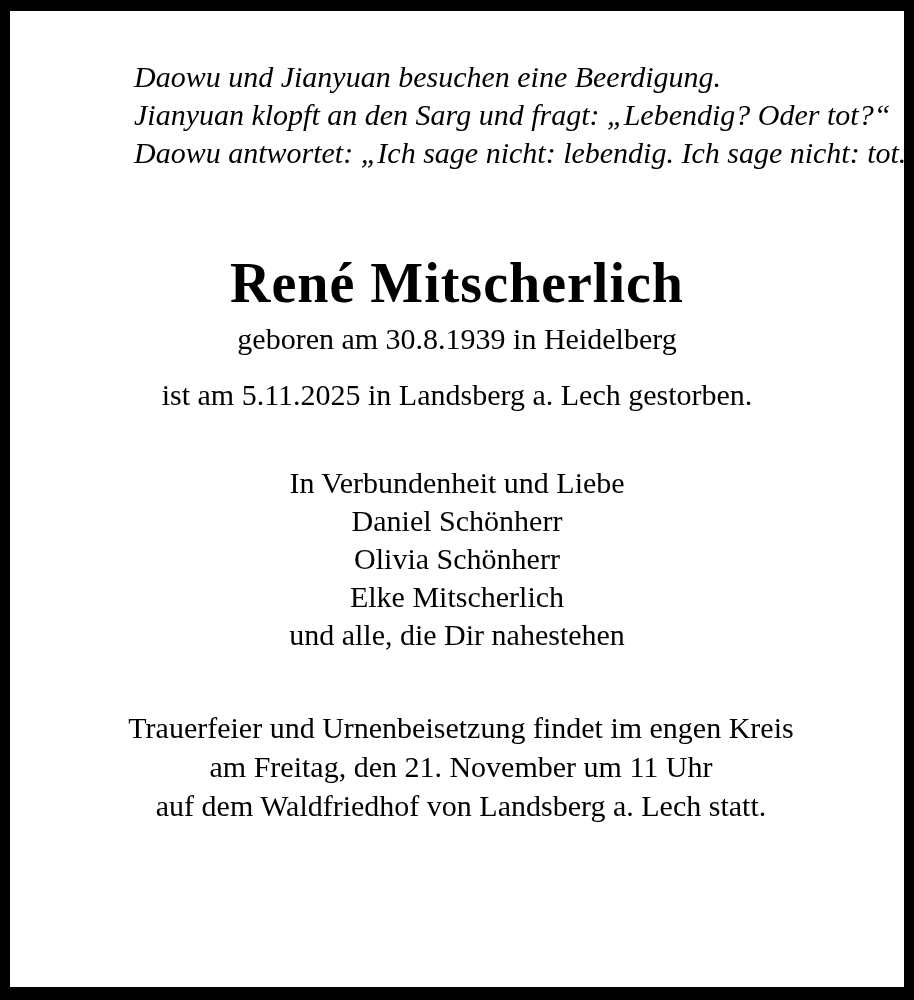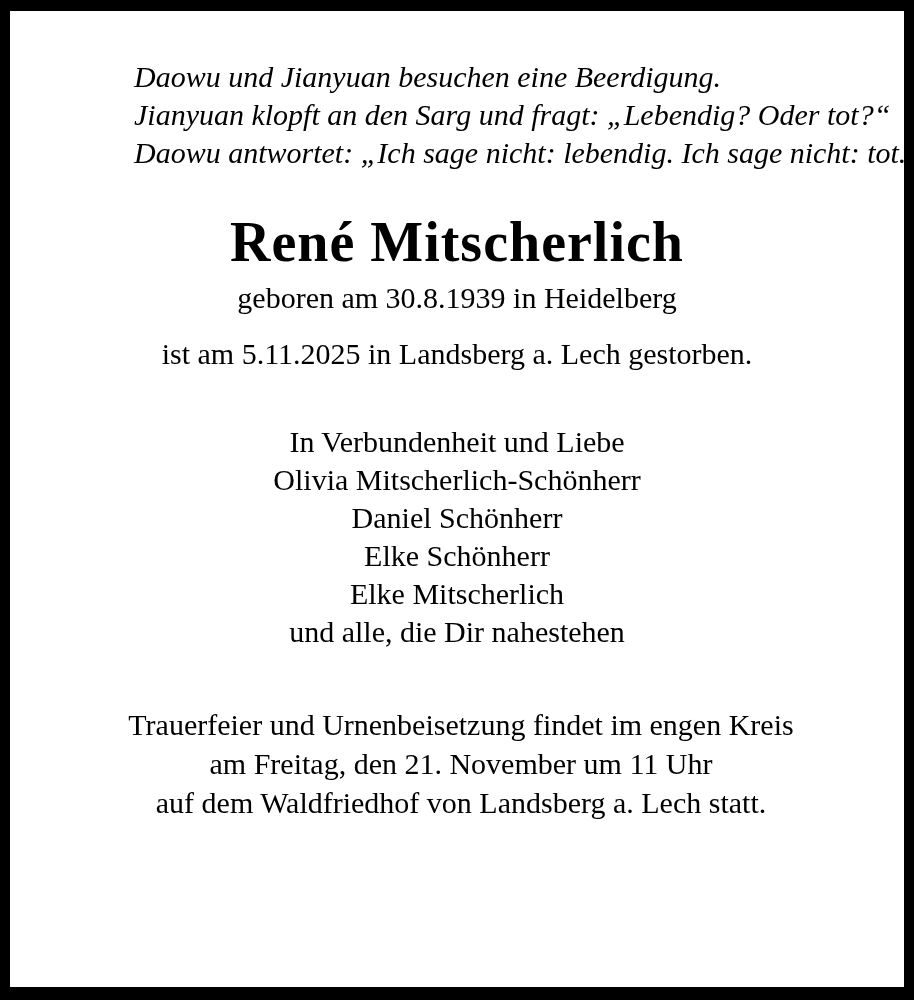--- a/index.html
+++ b/index.html
@@ -26,21 +26,21 @@
     font-style: italic;
     font-size: 30px;
     line-height: 38px;
     text-align: left;
     white-space: nowrap;
   }
   .centered {
     text-align: center;
   }
   .deceased-name {
-    margin: 39px 0 0 0;
+    margin: 80px 0 0 0;
     font-size: 56px;
     line-height: 62px;
     font-weight: bold;
     letter-spacing: 1px;
   }
   .birth-line {
     margin-top: 6px;
     font-size: 30px;
     line-height: 38px;
   }
@@ -73,23 +73,22 @@
   </div>
 
   <div class="deceased-name centered">René Mitscherlich</div>
 
   <div class="birth-line centered">geboren am 30.8.1939 in Heidelberg</div>
 
   <div class="death-line centered">ist am 5.11.2025 in Landsberg a. Lech gestorben.</div>
 
   <div class="mourners centered">
     <div>In Verbundenheit und Liebe</div>
-    <div>Olivia Mitscherlich-Schönherr</div>
     <div>Daniel Schönherr</div>
-    <div>Elke Schönherr</div>
+    <div>Olivia Schönherr</div>
     <div>Elke Mitscherlich</div>
     <div>und alle, die Dir nahestehen</div>
   </div>
 
   <div class="funeral centered">
     <div>Trauerfeier und Urnenbeisetzung findet im engen Kreis</div>
     <div>am Freitag, den 21. November um 11 Uhr</div>
     <div>auf dem Waldfriedhof von Landsberg a. Lech statt.</div>
   </div>
 

